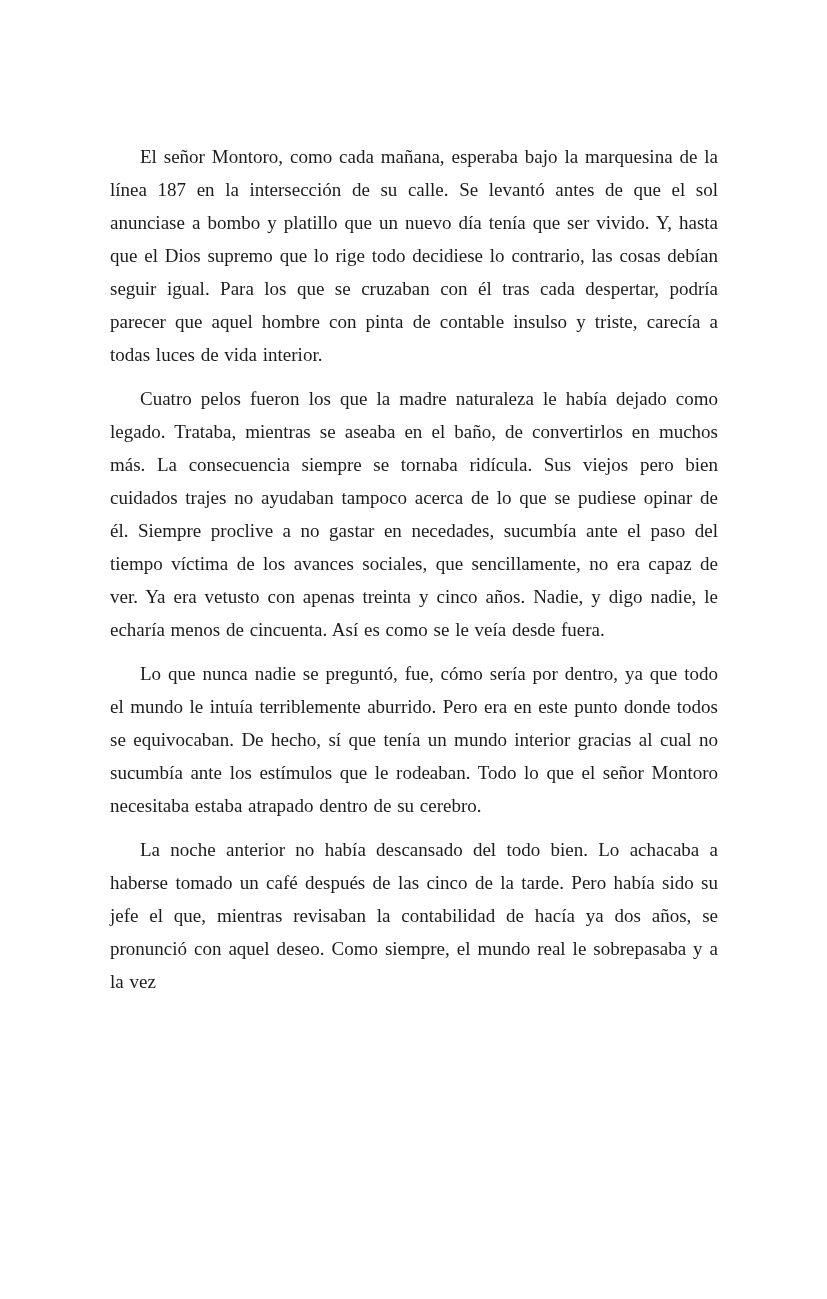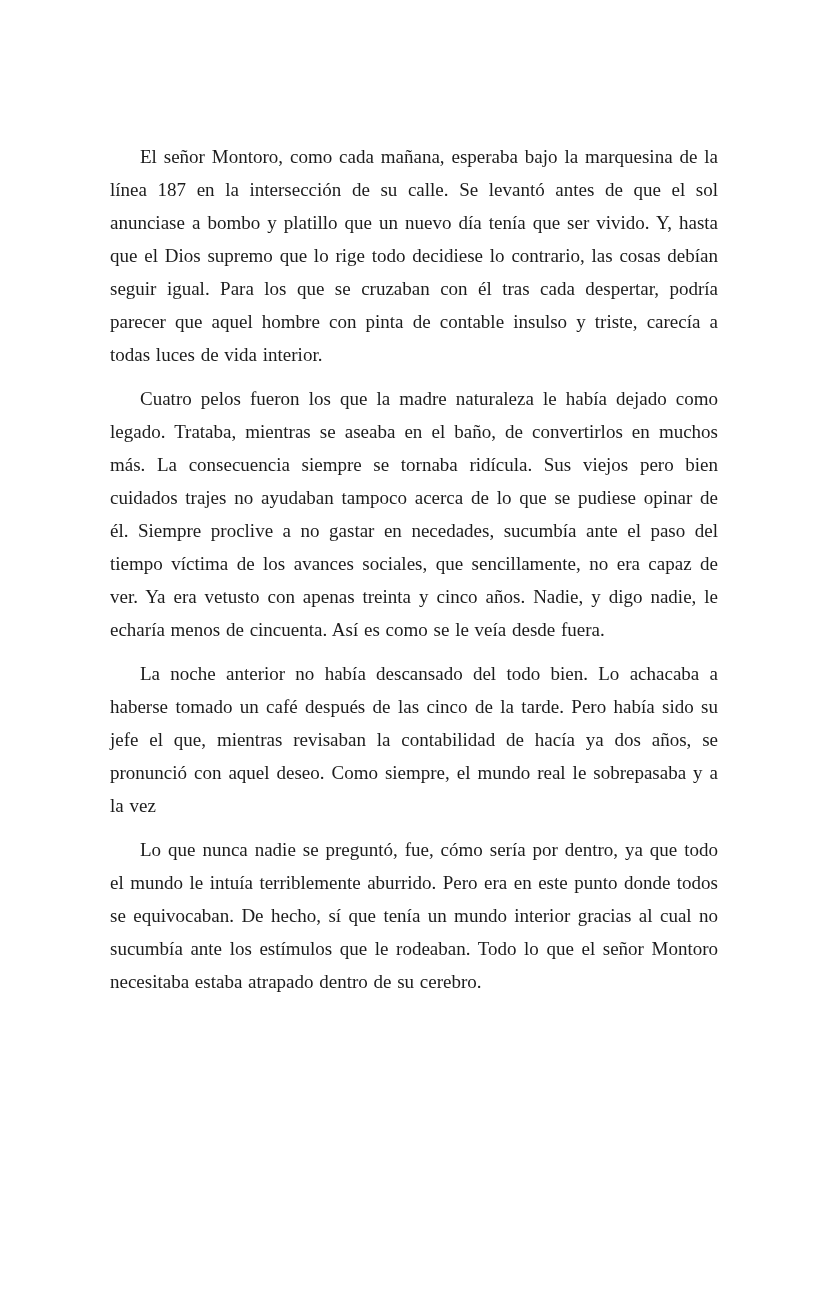--- a/index.html
+++ b/index.html
@@ -34,16 +34,16 @@
     margin-bottom: 0;
   }
 </style>
 </head>
 <body>
 
 <div class="page">
   <div class="text-column">
     <p>El señor Montoro, como cada mañana, esperaba bajo la marquesina de la línea 187 en la intersección de su calle. Se levantó antes de que el sol anunciase a bombo y platillo que un nuevo día tenía que ser vivido. Y, hasta que el Dios supremo que lo rige todo decidiese lo contrario, las cosas debían seguir igual. Para los que se cruzaban con él tras cada despertar, podría parecer que aquel hombre con pinta de contable insulso y triste, carecía a todas luces de vida interior.</p>
     <p>Cuatro pelos fueron los que la madre naturaleza le había dejado como legado. Trataba, mientras se aseaba en el baño, de convertirlos en muchos más. La consecuencia siempre se tornaba ridícula. Sus viejos pero bien cuidados trajes no ayudaban tampoco acerca de lo que se pudiese opinar de él. Siempre proclive a no gastar en necedades, sucumbía ante el paso del tiempo víctima de los avances sociales, que sencillamente, no era capaz de ver. Ya era vetusto con apenas treinta y cinco años. Nadie, y digo nadie, le echaría menos de cincuenta. Así es como se le veía desde fuera.</p>
+    <p>Lo que nunca nadie se preguntó, fue, cómo sería por dentro, ya que todo el mundo le intuía terriblemente aburrido. Pero era en este punto donde todos se equivocaban. De hecho, sí que tenía un mundo interior gracias al cual no sucumbía ante los estímulos que le rodeaban. Todo lo que el señor Montoro necesitaba estaba atrapado dentro de su cerebro.</p>
     <p>La noche anterior no había descansado del todo bien. Lo achacaba a haberse tomado un café después de las cinco de la tarde. Pero había sido su jefe el que, mientras revisaban la contabilidad de hacía ya dos años, se pronunció con aquel deseo. Como siempre, el mundo real le sobrepasaba y a la vez</p>
-    <p>Lo que nunca nadie se preguntó, fue, cómo sería por dentro, ya que todo el mundo le intuía terriblemente aburrido. Pero era en este punto donde todos se equivocaban. De hecho, sí que tenía un mundo interior gracias al cual no sucumbía ante los estímulos que le rodeaban. Todo lo que el señor Montoro necesitaba estaba atrapado dentro de su cerebro.</p>
   </div>
 </div>
 
 </body></html>

